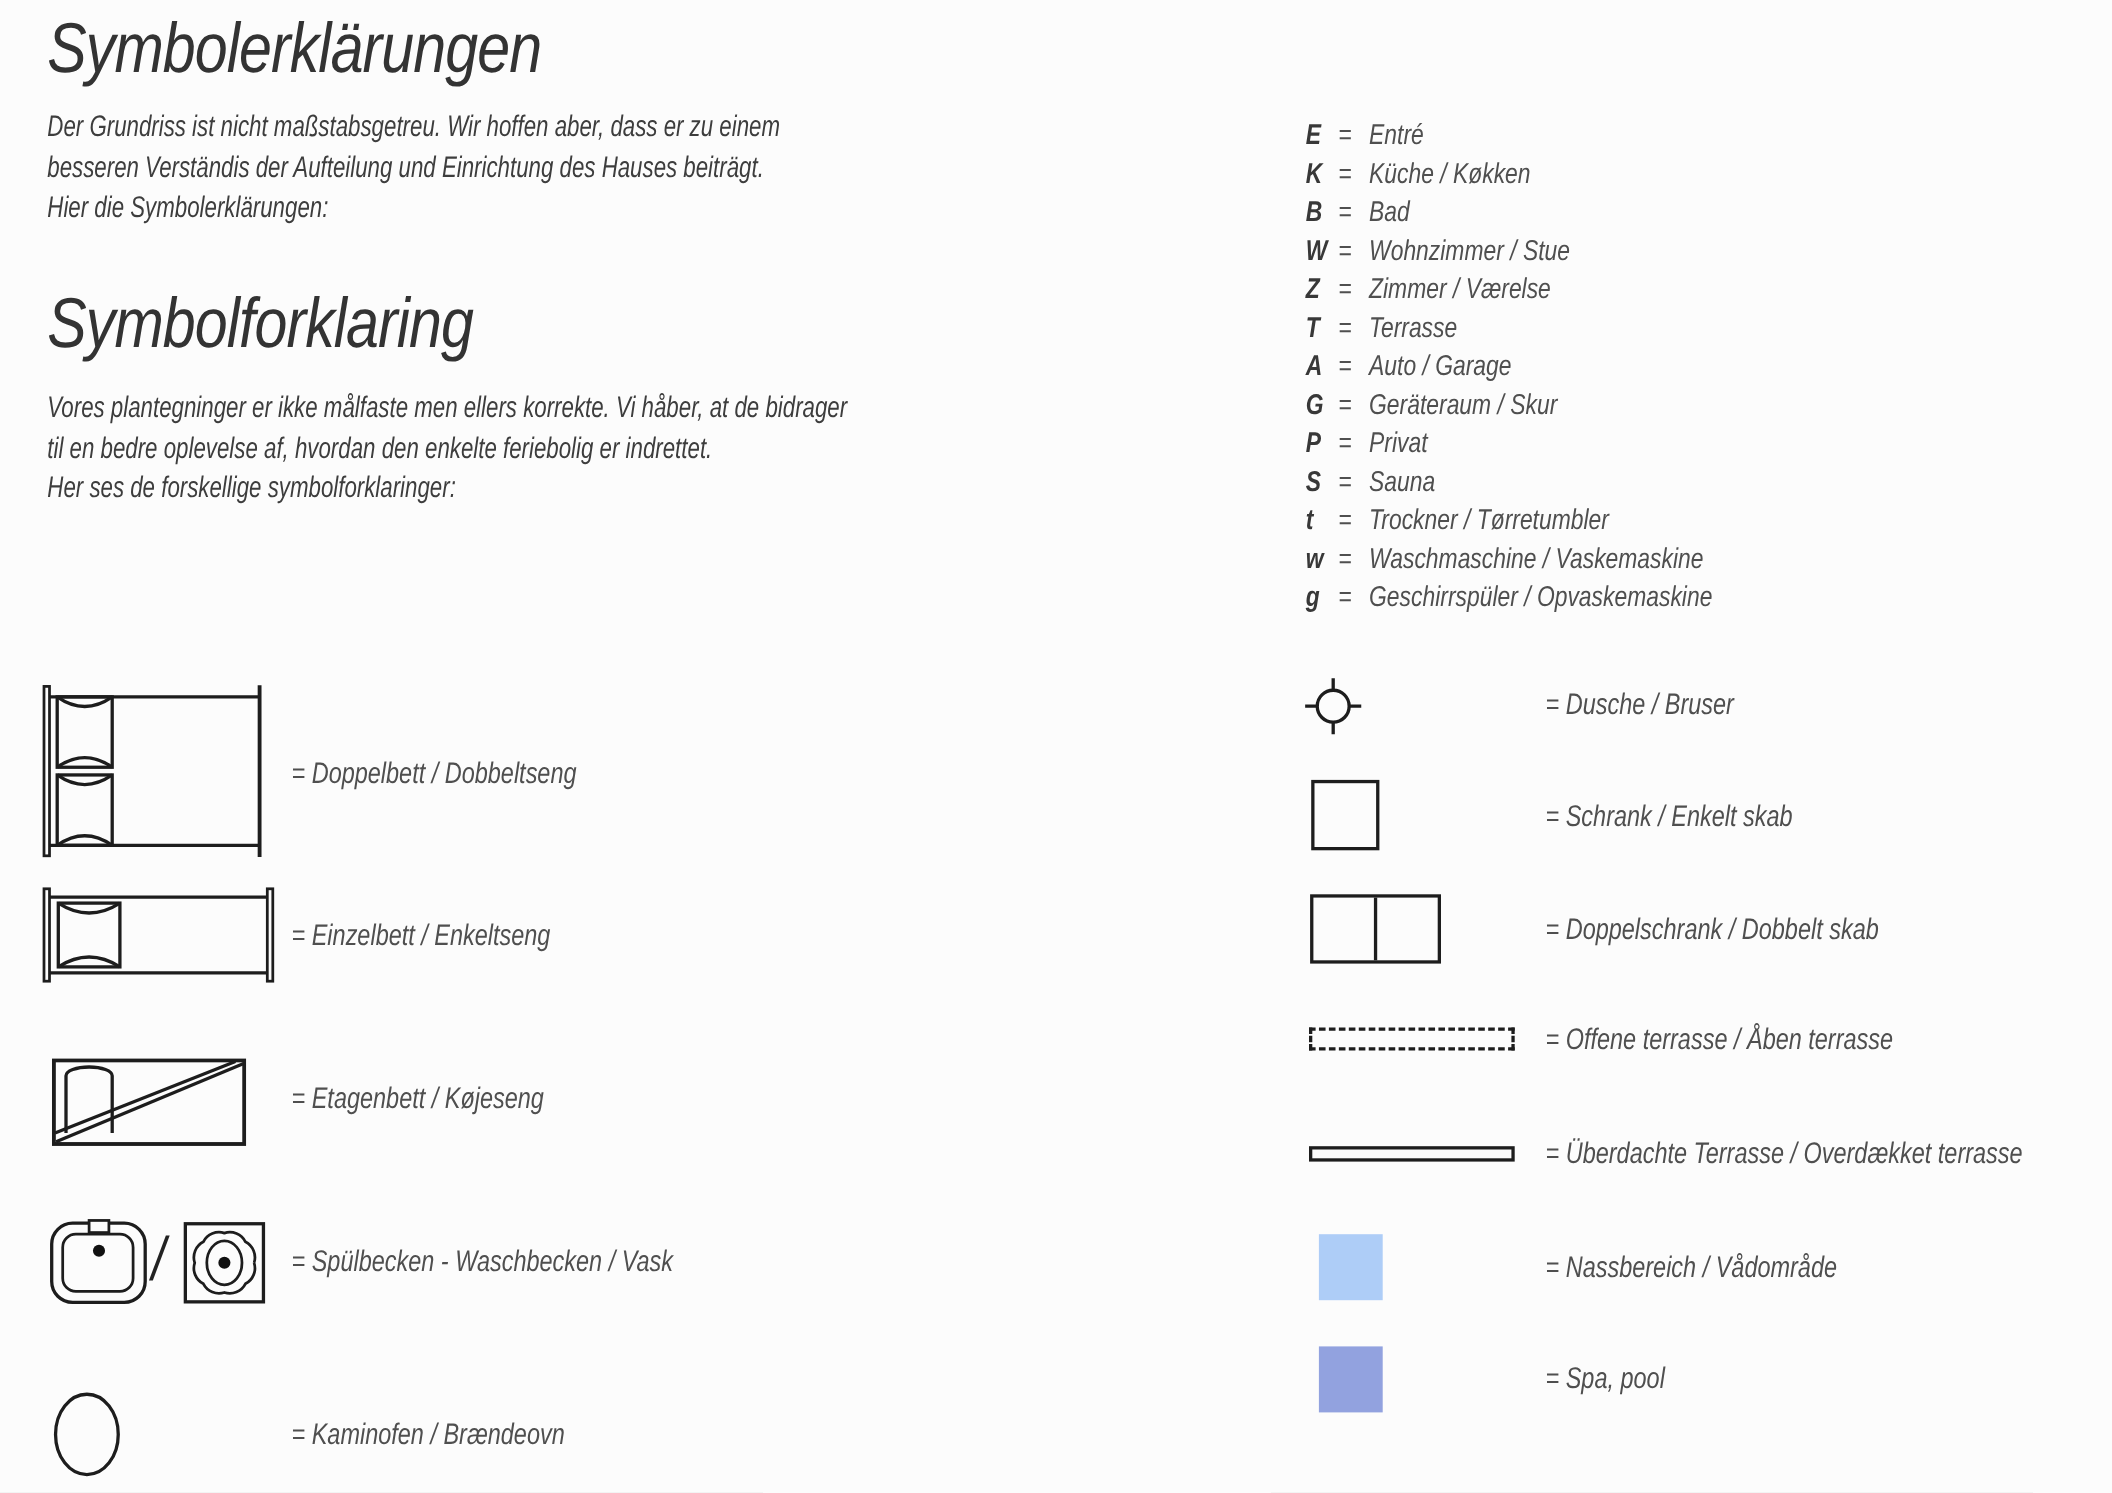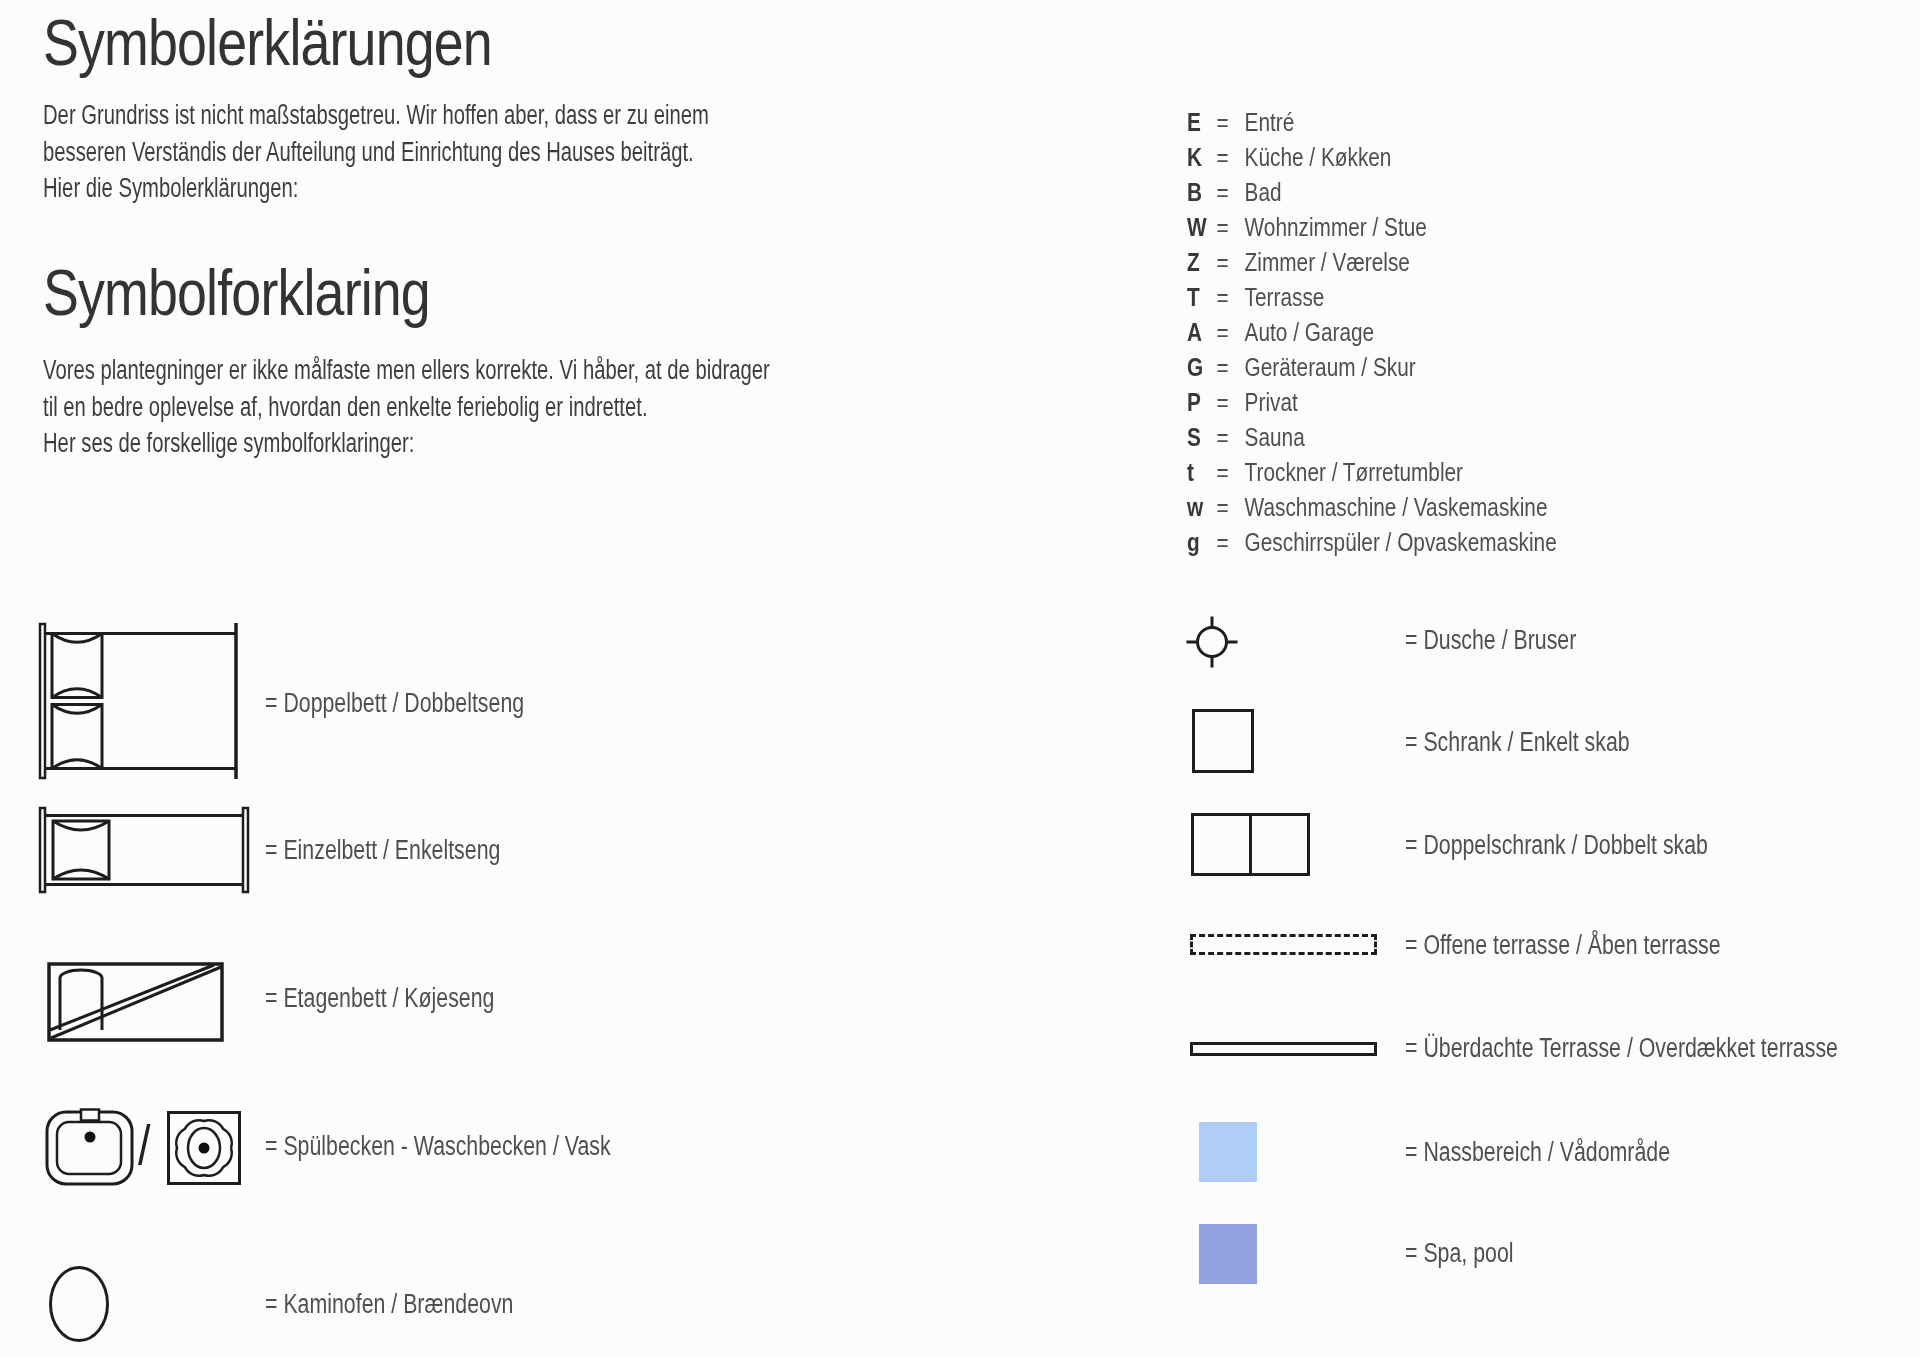--- a/index.html
+++ b/index.html
@@ -1,17 +1,17 @@
 <!DOCTYPE html>
 <html><head>
 <meta charset="utf-8">
 <style>
   html,body{margin:0;padding:0;background:#e8e8e8;}
   .page{position:relative;width:1920px;height:1357px;background:#fcfcfc;
-        font-family:"Liberation Sans",sans-serif;overflow:hidden;}
+        font-family:"Liberation Sans",sans-serif;overflow:hidden;font-style:italic;}
   .title{position:absolute;margin:0;font-size:64px;font-weight:400;color:#333;
          transform:scaleX(0.84);transform-origin:0 0;white-space:nowrap;letter-spacing:-1px;}
   .para{position:absolute;margin:0;font-size:27px;line-height:36.5px;color:#3d3d3d;
         transform:scaleX(0.75);transform-origin:0 0;white-space:pre-line;}
   .lbl{position:absolute;font-size:27px;line-height:36px;color:#4f4f4f;
        transform:scaleX(0.79);transform-origin:0 50%;white-space:nowrap;}
   .abbr-row{position:absolute;left:1187px;height:35px;display:flex;align-items:center;
             font-size:26px;color:#4f4f4f;transform:scaleX(0.8);transform-origin:0 50%;white-space:nowrap;}
   .abbr-row .lt{display:inline-block;width:37px;font-weight:700;color:#383838;}
   .abbr-row .eq{display:inline-block;width:35px;}

